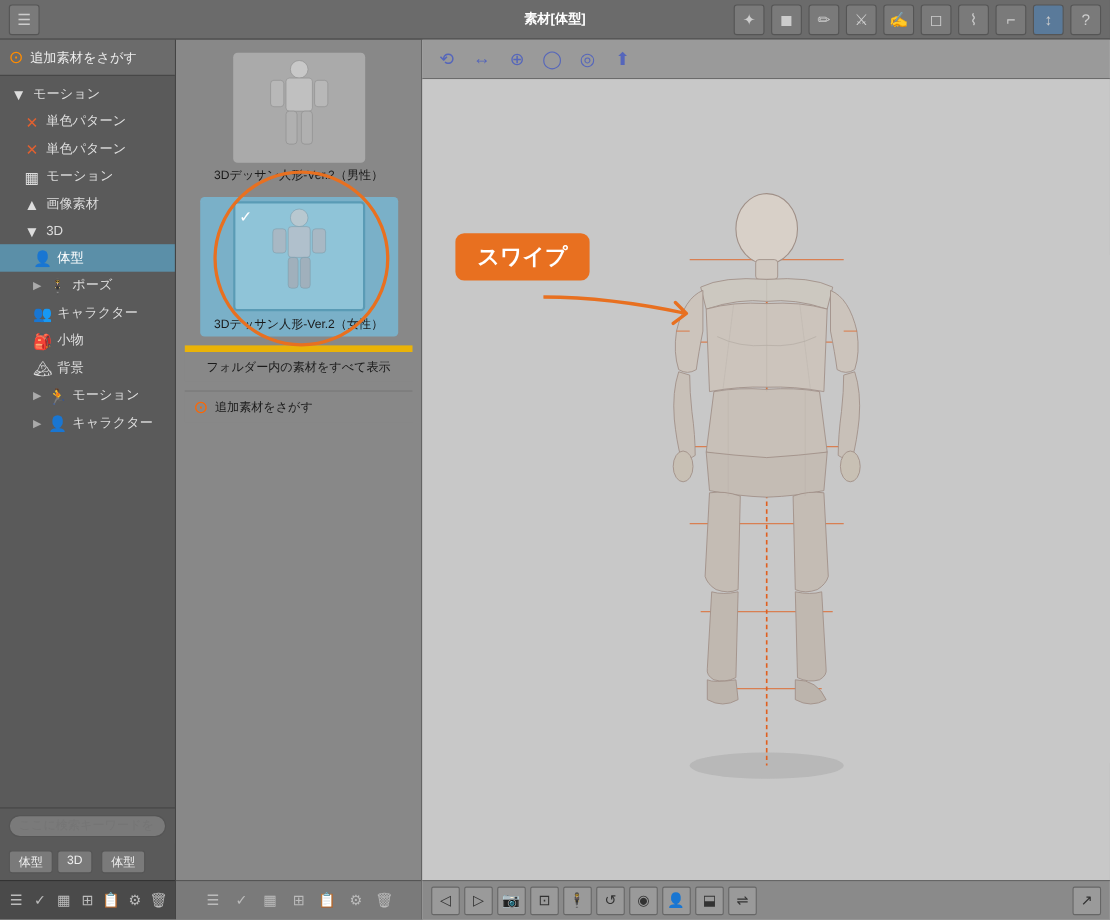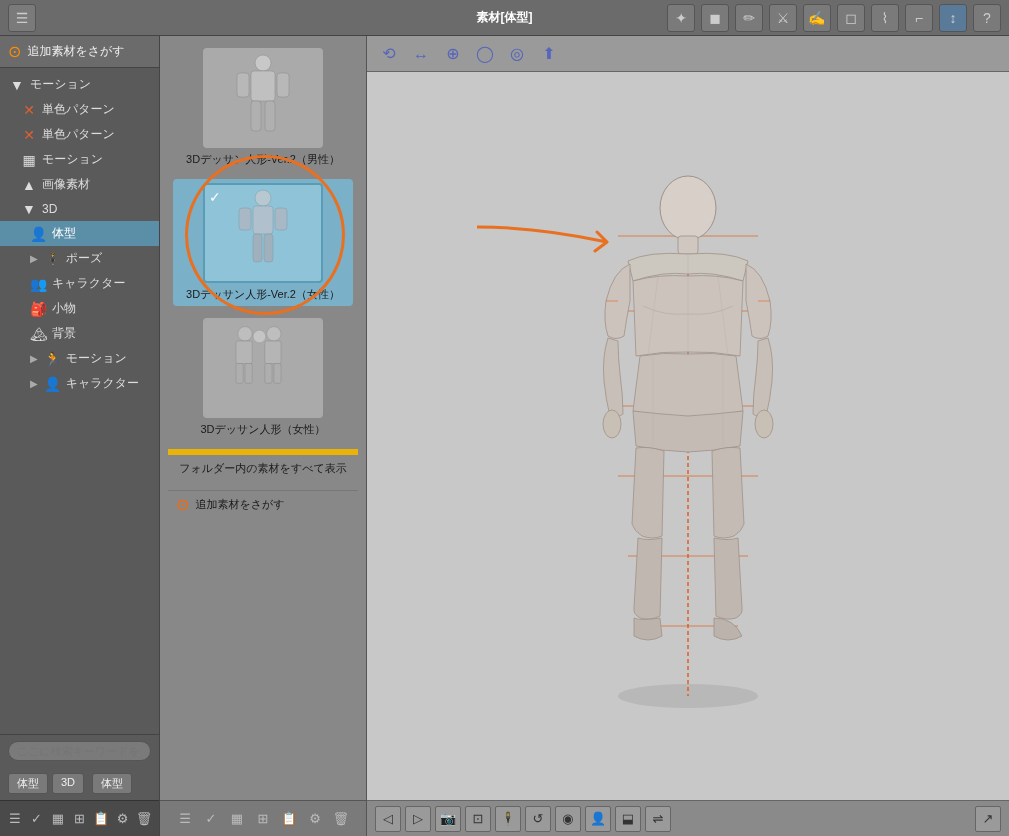--- a/index.html
+++ b/index.html
@@ -147,21 +147,21 @@
       display: flex;
       align-items: center;
       justify-content: center;
       color: #bbb;
       font-size: 13px;
       cursor: pointer;
     }
 
     
     .material-panel {
-      width: 207px;
+      width: 224px;
       background: #888;
       border-right: 1px solid #555;
       display: flex;
       flex-direction: column;
       flex-shrink: 0;
     }
 
     .material-grid {
       flex: 1;
       overflow-y: auto;
@@ -471,39 +471,20 @@
             <rect x="16" y="20" width="12" height="22" rx="3" fill="#a8b8c4" stroke="#7a9aa8" stroke-width="0.5"></rect>
             <rect x="52" y="20" width="12" height="22" rx="3" fill="#a8b8c4" stroke="#7a9aa8" stroke-width="0.5"></rect>
             <rect x="30" y="46" width="9" height="28" rx="3" fill="#a0b0bc" stroke="#7a9aa8" stroke-width="0.5"></rect>
             <rect x="41" y="46" width="9" height="28" rx="3" fill="#a0b0bc" stroke="#7a9aa8" stroke-width="0.5"></rect>
           </svg>
           <div class="material-check">✓</div>
         </div>
         <div class="material-label">3Dデッサン人形-Ver.2（女性）</div>
       </div>
 
-      <div class="material-item">
-        <div class="material-thumb">
-          <svg viewBox="0 0 120 100" style="width:110px;height:90px;" fill="none" xmlns="http://www.w3.org/2000/svg">
-
-            <circle cx="40" cy="12" r="8" fill="#bebebe" stroke="#888" stroke-width="0.5"></circle>
-            <rect x="30" y="20" width="18" height="25" rx="2" fill="#b5b5b5" stroke="#888" stroke-width="0.5"></rect>
-            <rect x="30" y="45" width="8" height="22" rx="2" fill="#aeaeae" stroke="#888" stroke-width="0.5"></rect>
-            <rect x="40" y="45" width="8" height="22" rx="2" fill="#aeaeae" stroke="#888" stroke-width="0.5"></rect>
-
-            <circle cx="72" cy="12" r="8" fill="#bebebe" stroke="#888" stroke-width="0.5"></circle>
-            <rect x="62" y="20" width="18" height="25" rx="2" fill="#b5b5b5" stroke="#888" stroke-width="0.5"></rect>
-            <rect x="62" y="45" width="8" height="22" rx="2" fill="#aeaeae" stroke="#888" stroke-width="0.5"></rect>
-            <rect x="72" y="45" width="8" height="22" rx="2" fill="#aeaeae" stroke="#888" stroke-width="0.5"></rect>
-
-            <circle cx="56" cy="15" r="7" fill="#c5c5c5" stroke="#999" stroke-width="0.5"></circle>
-          </svg>
-        </div>
-        <div class="material-label">3Dデッサン人形（女性）</div>
-      </div>
 
 
       <div class="folder-show-all" style="width:100%;">フォルダー内の素材をすべて表示</div>
 
       <div class="add-material-row" style="width:100%;">
         <span class="add-icon">⊙</span>
         <span>追加素材をさがす</span>
       </div>
     </div>
 
@@ -586,20 +567,21 @@
         <line x1="100" y1="120" x2="90" y2="200" stroke="#b0a8a0" stroke-width="0.5" opacity="0.5"></line>
         <line x1="160" y1="120" x2="170" y2="200" stroke="#b0a8a0" stroke-width="0.5" opacity="0.5"></line>
         <line x1="95" y1="200" x2="95" y2="295" stroke="#b0a8a0" stroke-width="0.5" opacity="0.5"></line>
         <line x1="165" y1="200" x2="165" y2="295" stroke="#b0a8a0" stroke-width="0.5" opacity="0.5"></line>
 
         <line x1="48" y1="145" x2="60" y2="145" stroke="#e06020" stroke-width="1" opacity="0.6"></line>
         <line x1="200" y1="145" x2="212" y2="145" stroke="#e06020" stroke-width="1" opacity="0.6"></line>
       </svg>
 
       <div style="position:absolute; top:140px; left:30px; display:flex; flex-direction:column; align-items:flex-start; pointer-events:none;">
+        <div style="background:#e87020; color:#fff; font-size:20px; font-weight:bold; padding:8px 20px; border-radius:8px; white-space:nowrap;">スワイプ</div>
 
         <svg width="160" height="60" viewBox="0 0 160 60" style="margin-top:-5px; margin-left:80px;">
           <path d="M0 20 Q60 20 130 35 L120 25 M130 35 L118 44" stroke="#e87020" stroke-width="3" fill="none" stroke-linecap="round" stroke-linejoin="round"></path>
         </svg>
       </div>
     </div>
 
     <div class="canvas-bottom">
       <div class="canvas-bottom-left">
         <div class="canvas-bottom-icon">◁</div>

